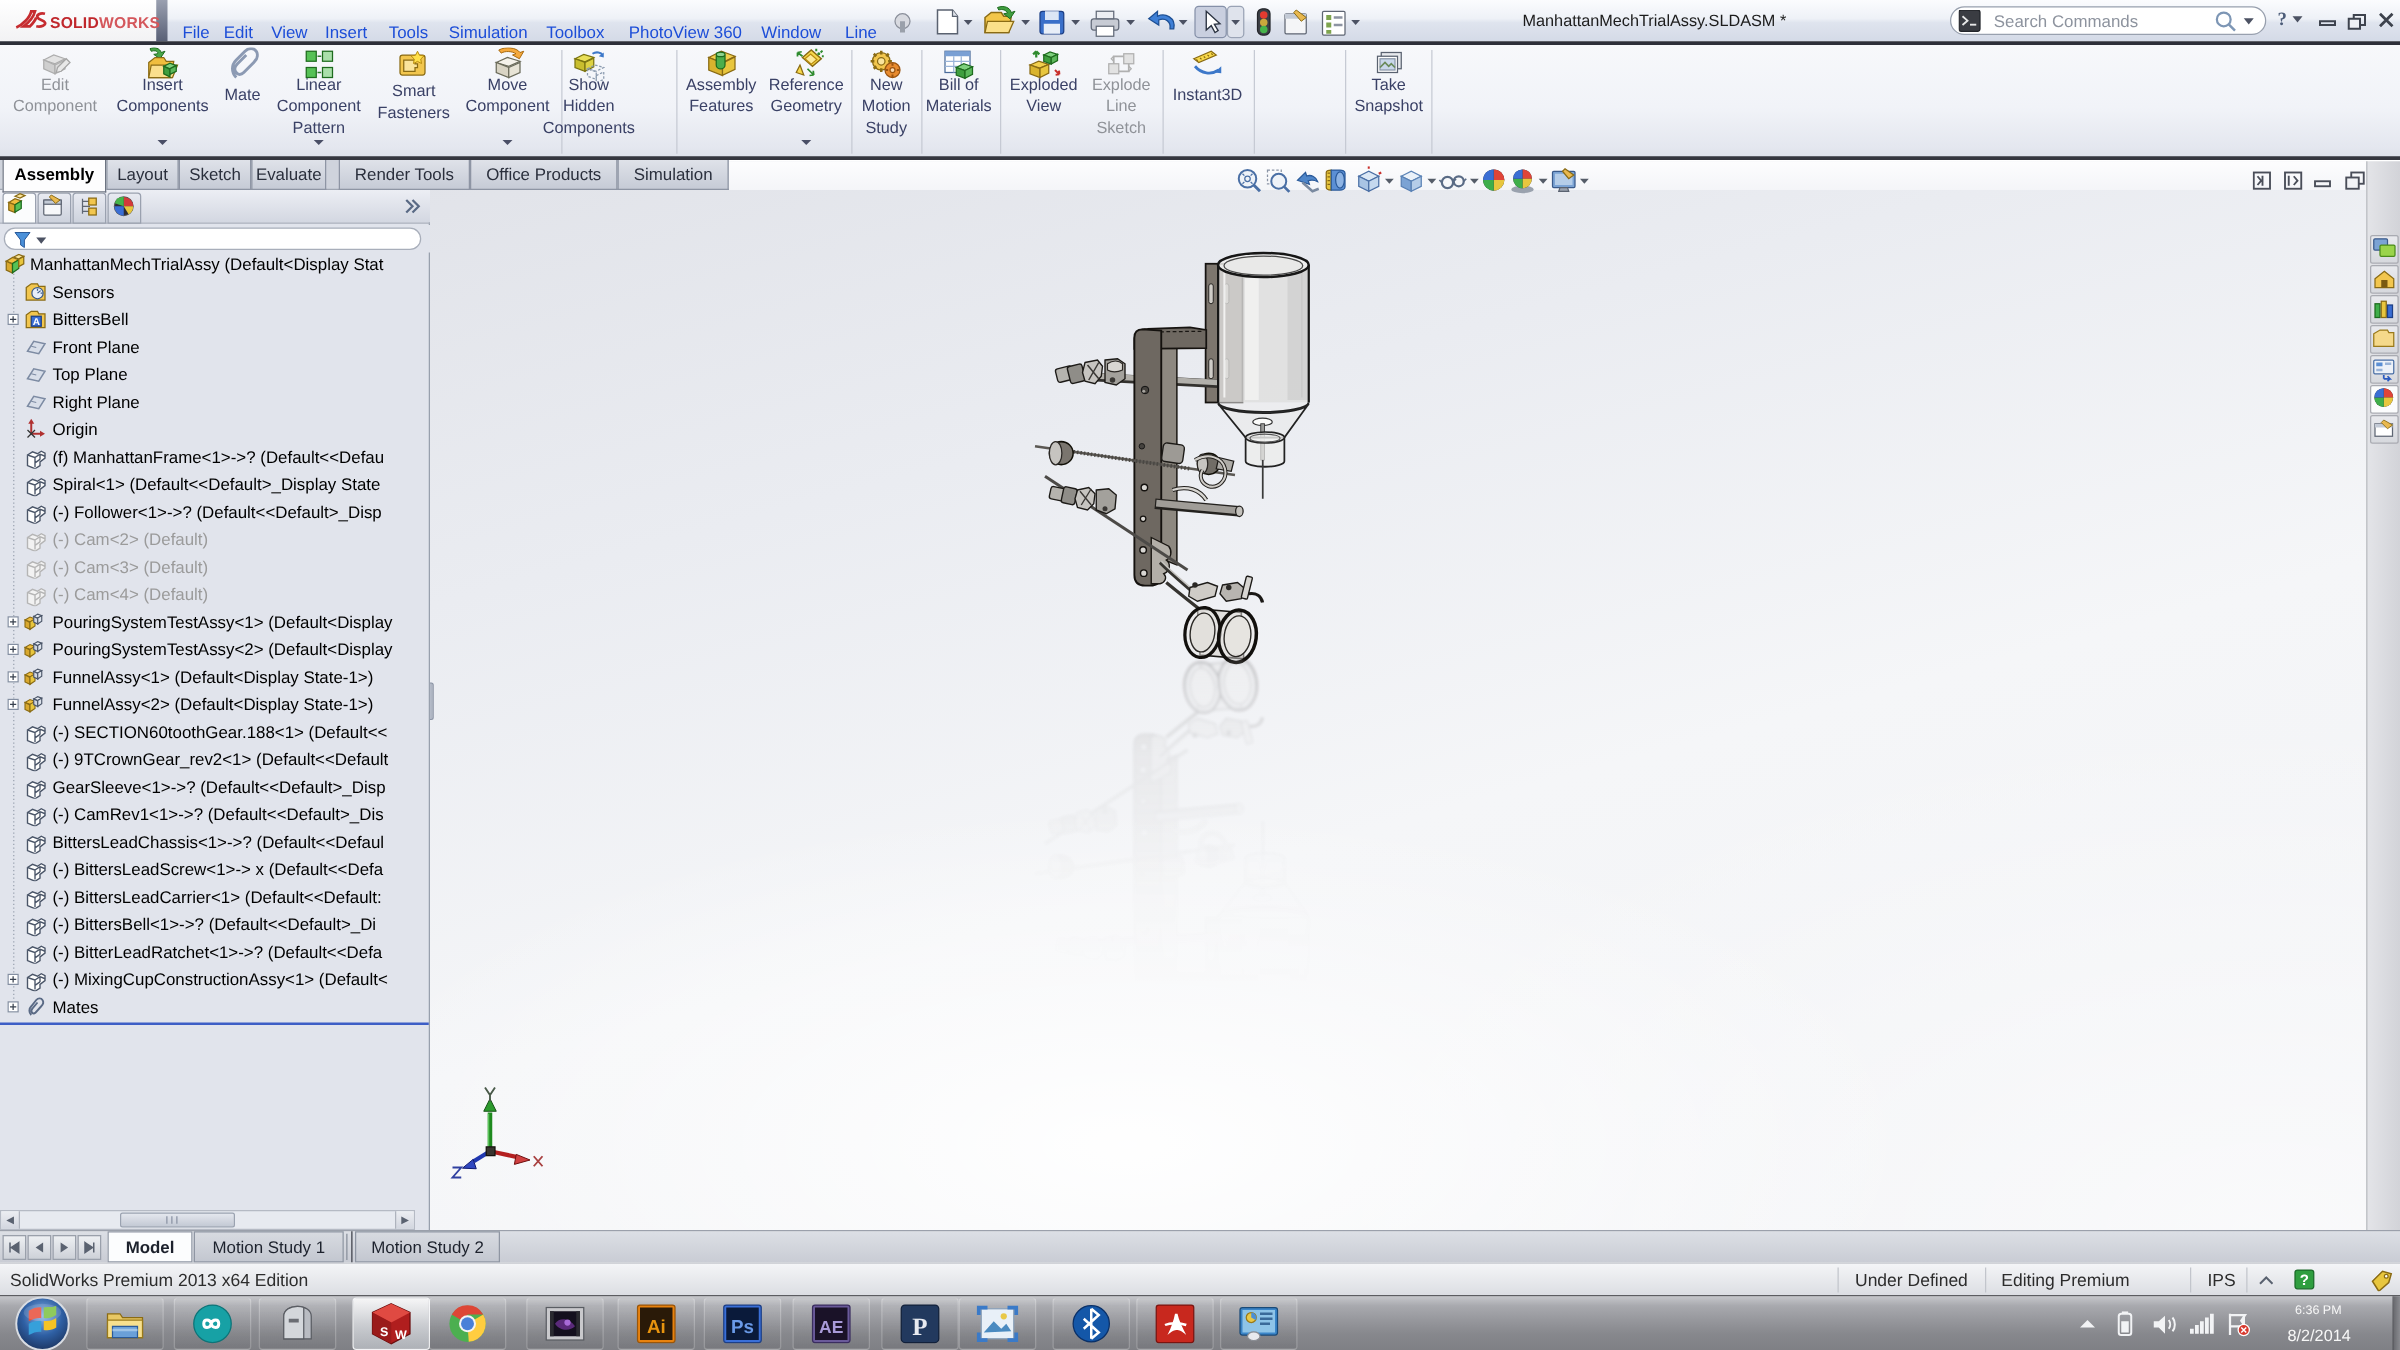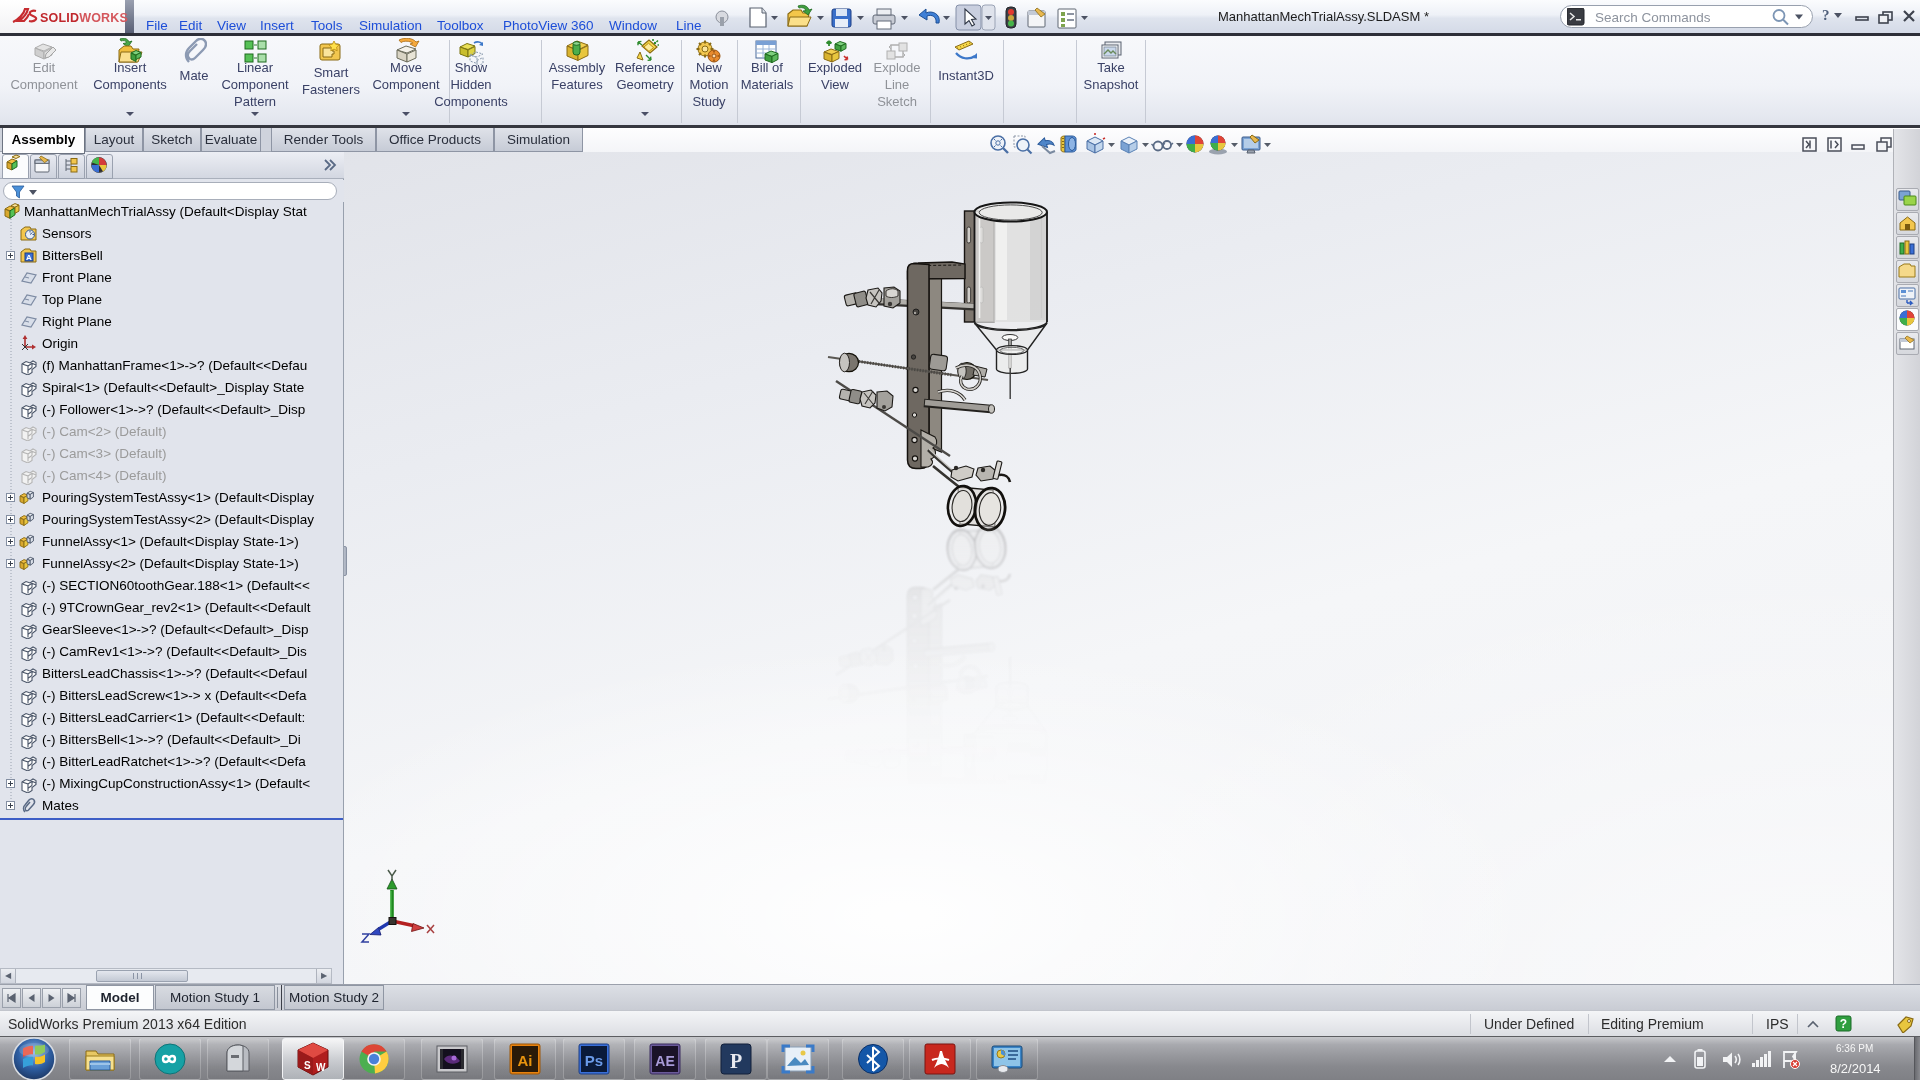--- a/index.html
+++ b/index.html
@@ -978,21 +978,21 @@
 <div class="navbtn" style="left:42px"><svg width="17" height="18">
           <path d="M5.5 5 l6 4 l-6 4 z" fill="#5a6270"></path>
         </svg></div>
 <div class="navbtn" style="left:62px"><svg width="17" height="18">
           <path d="M12 5 l0 8 M5 5 l6 4 l-6 4 z" fill="#5a6270" stroke="#5a6270" stroke-width="1.2"></path>
         </svg></div>
 <div class="mtab active" style="left:86px;width:68px">Model</div>
 <div class="mtab" style="left:155px;width:120px">Motion Study 1</div>
 <div class="abs" style="left:277px;top:2px;width:1px;height:21px;background:#888f9b"></div>
 <div class="abs" style="left:281px;top:0px;width:1px;height:25px;background:#3c3f48"></div>
-<div class="mtab" style="left:284px;width:100px">Motion Study 2</div>
+<div class="mtab" style="left:284px;width:116px">Motion Study 2</div>
 </div>
 
 <div class="abs" id="statusbar">
 <span class="abs" style="left:8px;top:5px">SolidWorks Premium 2013 x64 Edition</span>
 <span class="abs" style="left:1484px;top:5px">Under Defined</span>
 <span class="abs" style="left:1601px;top:5px">Editing Premium</span>
 <span class="abs" style="left:1766px;top:5px">IPS</span>
 <svg class="abs" style="left:1805px;top:8px" width="16" height="12">
         <path d="M3 8 l5 -5 l5 5" fill="none" stroke="#5a6270" stroke-width="1.6"></path>
       </svg>

